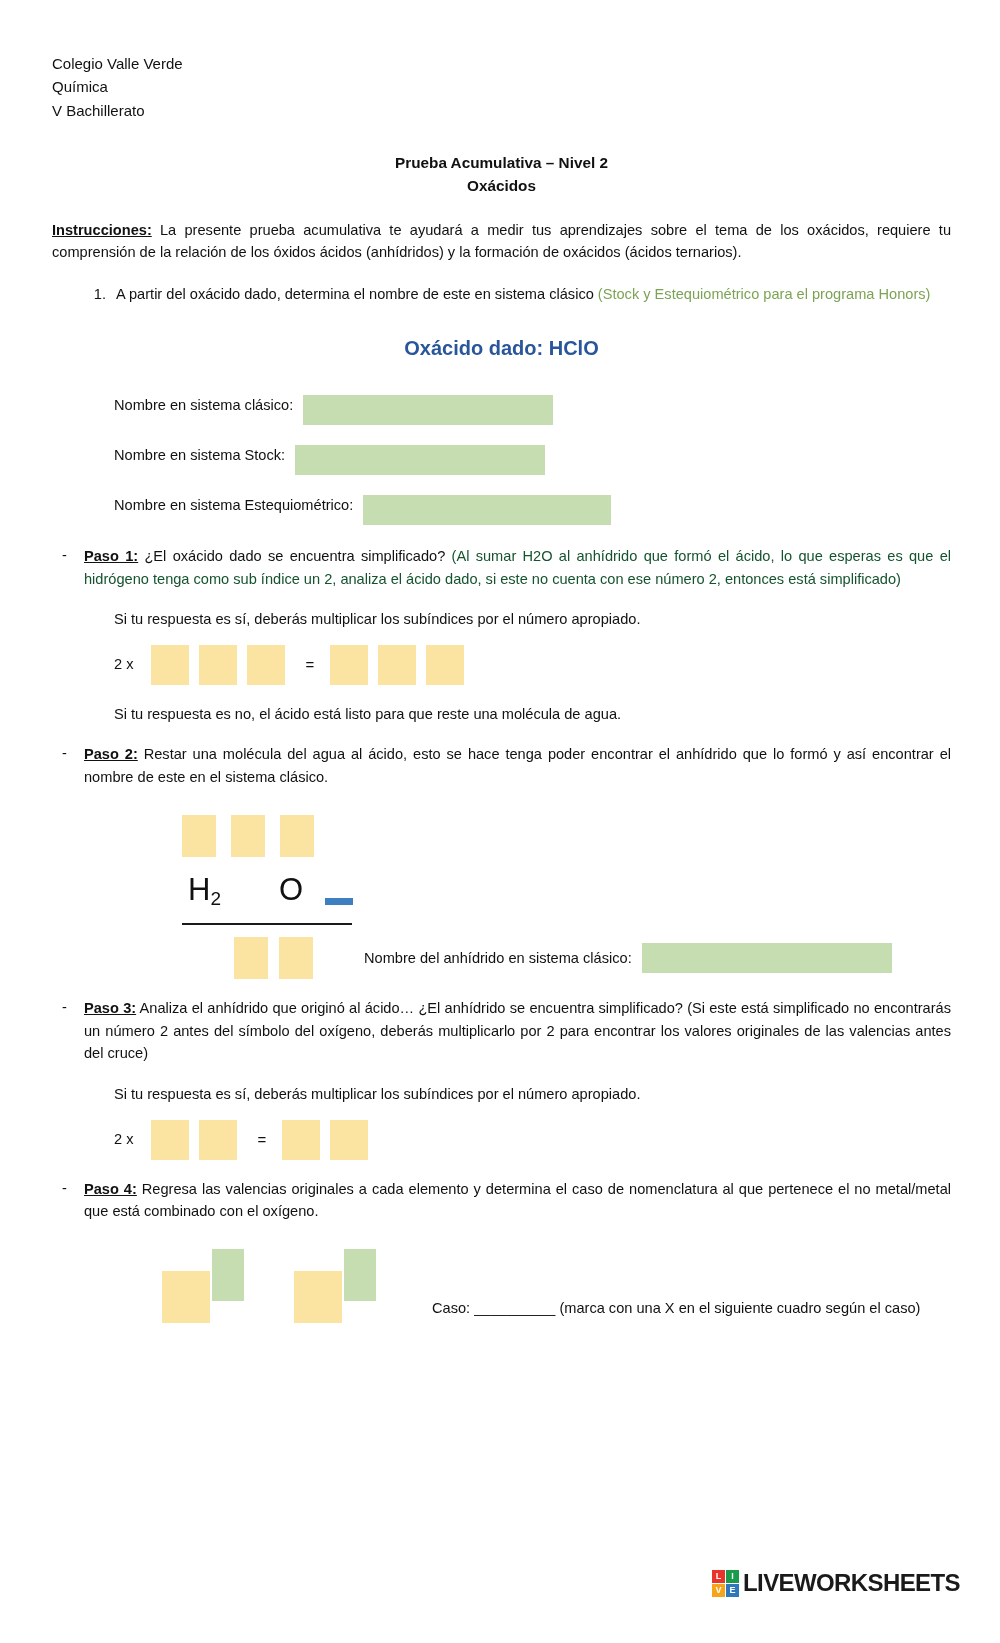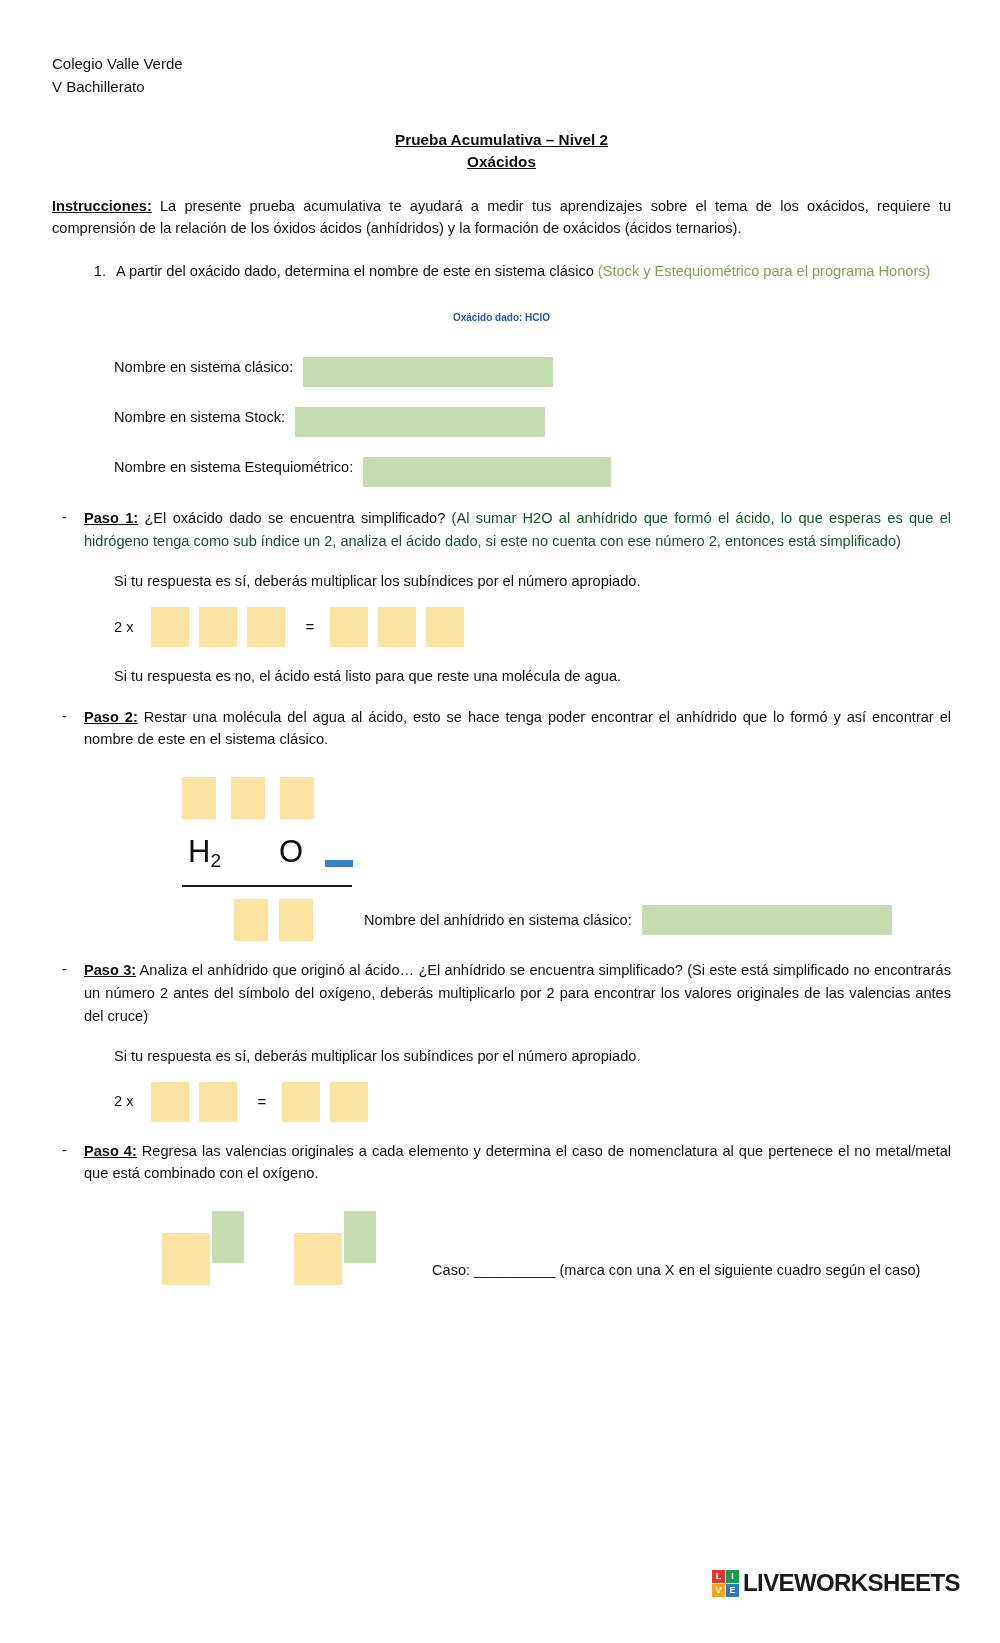--- a/index.html
+++ b/index.html
@@ -28,21 +28,21 @@
   .school-block { line-height: 1.55; font-size: 15px; }
   .school-block div { white-space: pre; }
 
   .title-block {
     text-align: center;
     margin-top: 30px;
     font-weight: bold;
     font-size: 15.3px;
     line-height: 1.5;
   }
-  .title-block .ul { text-decoration: underline; }
+  .title-block .ul { }
 
   
   .instructions {
     margin-top: 22px;
     text-align: justify;
     font-size: 14.6px;
     line-height: 1.5;
   }
   .instructions .lead { font-weight: bold; text-decoration: underline; }
 
@@ -56,21 +56,21 @@
     line-height: 1.55;
     padding-left: 6px;
   }
   .green-note { color: #7ba353; }
   .gold-note  { color: #14532d; }
 
   .given {
     text-align: center;
     color: #29569b;
     font-weight: bold;
-    font-size: 10px;
+    font-size: 20px;
     margin-top: 28px;
   }
 
   
   .fields { margin-top: 32px; padding-left: 62px; }
   .field-row {
     display: flex;
     align-items: flex-start;
     margin-bottom: 20px;
   }
@@ -214,20 +214,21 @@
     color: #1a1a1a;
   }
 </style>
 </head>
 <body>
 
 <div class="page">
 
   <div class="school-block">
     <div>Colegio Valle Verde</div>
+    <div>Química</div>
     <div>V Bachillerato</div>
   </div>
 
   <div class="title-block">
     <div class="ul">Prueba Acumulativa – Nivel 2</div>
     <div class="ul">Oxácidos</div>
   </div>
 
   <div class="instructions">
     <span class="lead">Instrucciones:</span><span> La presente prueba acumulativa te ayudará a medir tus aprendizajes sobre el tema de los oxácidos, requiere tu comprensión de la relación de los óxidos ácidos (anhídridos) y la formación de oxácidos (ácidos ternarios).</span>

